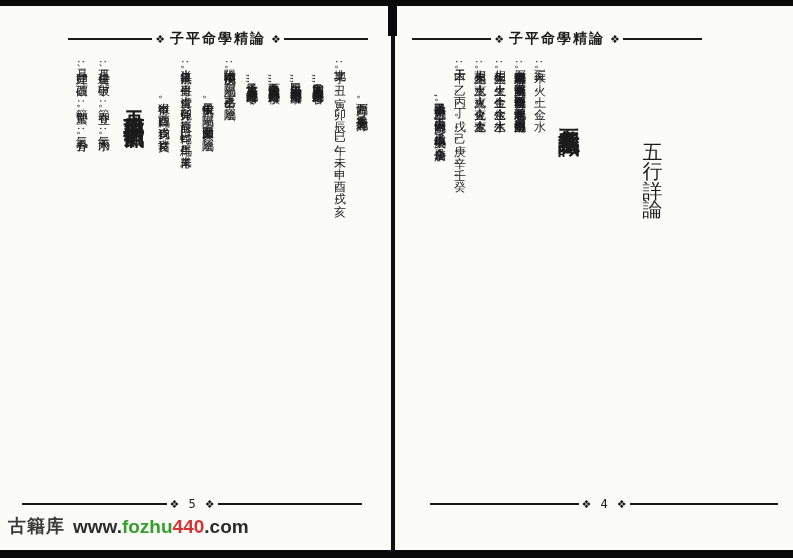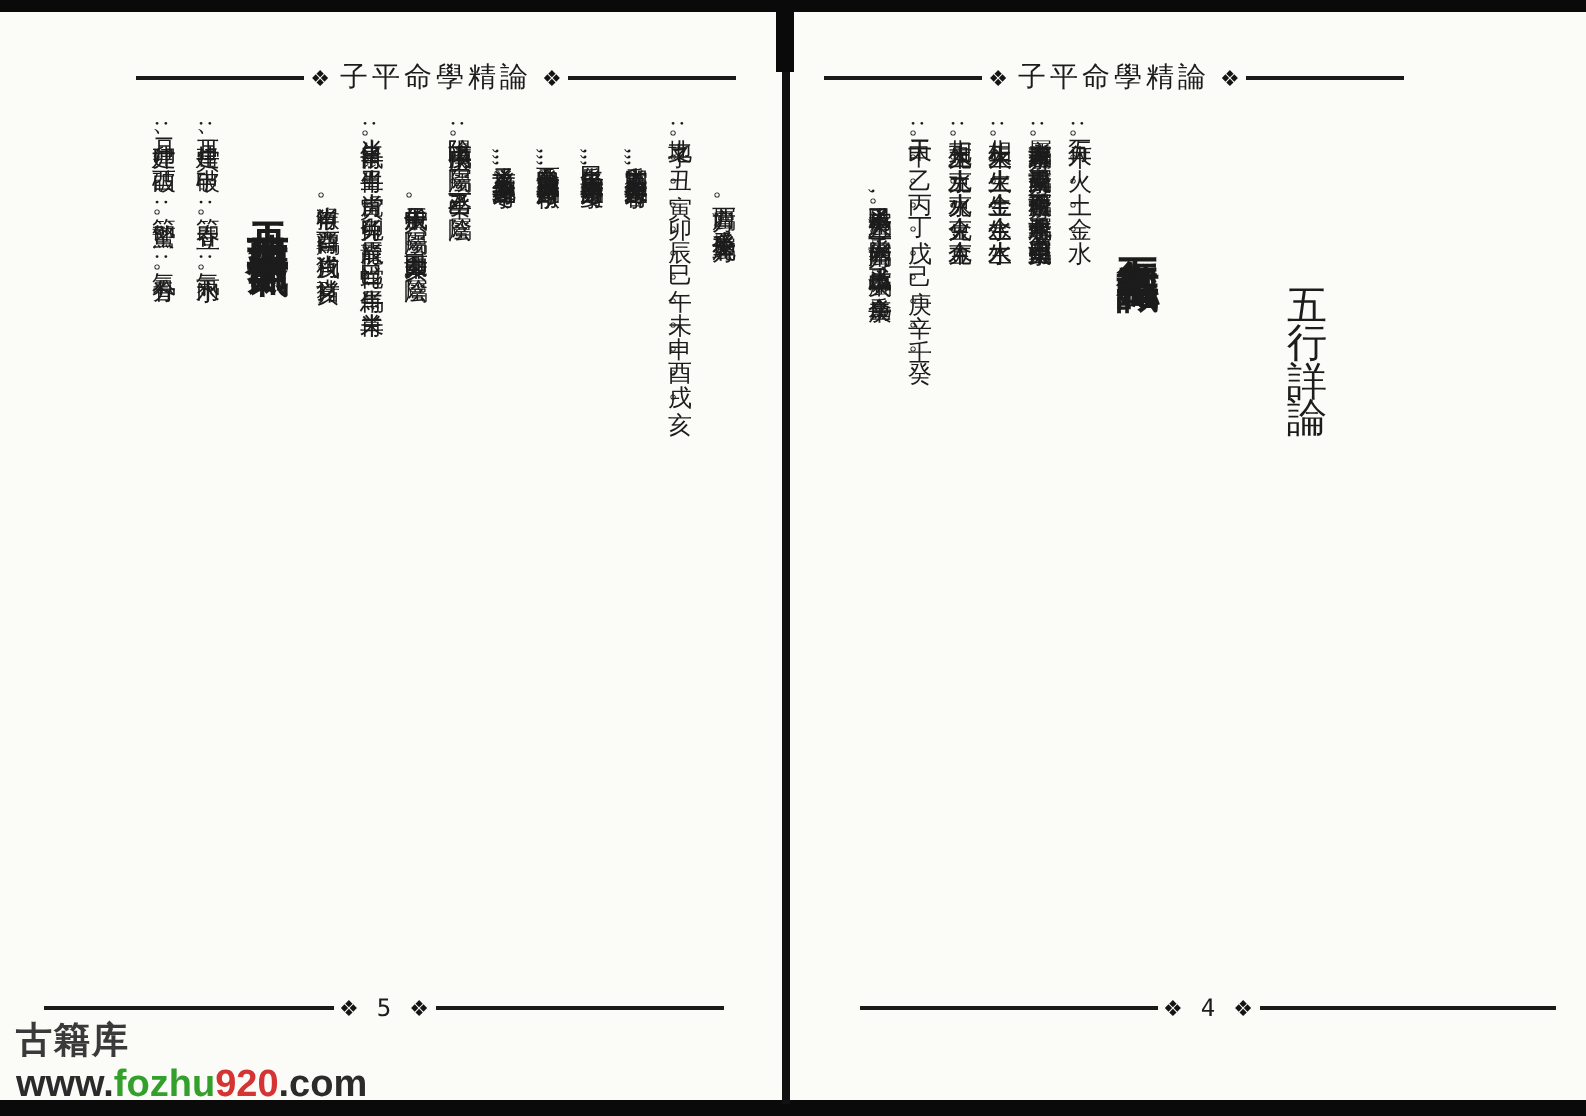--- a/index.html
+++ b/index.html
@@ -10,21 +10,21 @@
     color:#1c1c1c;
   }
   .topbar{position:absolute;top:0;left:0;width:793px;height:6px;background:#0a0a0a;}
   .bottombar{position:absolute;bottom:0;left:0;width:793px;height:8px;background:#0a0a0a;}
   .gutter{position:absolute;top:6px;left:391px;width:4px;height:546px;background:#111;}
   .gutter-blob{position:absolute;top:6px;left:388px;width:9px;height:30px;background:#0a0a0a;}
 
   
   .pg-header{position:absolute;top:30px;display:flex;align-items:center;height:18px;}
   .pg-header .rule{flex:1;height:0;border-top:2px solid #1a1a1a;}
-  .pg-header .htxt{font-size:14px;letter-spacing:2px;white-space:nowrap;padding:0 2px;font-weight:normal;}
+  .pg-header .htxt{font-size:14px;letter-spacing:2px;white-space:nowrap;padding:0 2px;font-weight:bold;}
   .orn{font-size:11px;padding:0 3px;color:#141414;}
 
   
   .pg-footer{position:absolute;top:496px;display:flex;align-items:center;height:16px;}
   .pg-footer .rule{flex:1;height:0;border-top:2px solid #1a1a1a;}
   .pg-footer .num{font-size:12px;padding:0 6px;font-family:"DejaVu Sans Mono",monospace;}
 
   
   .vflow{
     position:absolute;top:60px;height:436px;
@@ -49,22 +49,22 @@
     font-size:21px;font-weight:bold;letter-spacing:1px;white-space:nowrap;
   }
   .section-heading-left{
     writing-mode:vertical-rl;
     font-size:21px;font-weight:bold;letter-spacing:2px;
     padding-top:34px;margin-left:8px;margin-right:8px;white-space:nowrap;
   }
 
   
   .watermark{
-    position:absolute;left:8px;bottom:4px;display:flex;align-items:flex-start;
-    font-family:"Liberation Sans","DejaVu Sans",sans-serif;font-weight:bold;flex-direction:column;
+    position:absolute;left:8px;bottom:20px;display:flex;align-items:flex-end;
+    font-family:"Liberation Sans","DejaVu Sans",sans-serif;font-weight:bold;
   }
   .wm-site{font-size:18px;color:#3a3a3a;letter-spacing:1px;margin-right:8px;}
   .wm-url{font-size:19px;color:#2b2b2b;}
   .wm-green{color:#33a02c;margin-top:11px;}
   .wm-red{color:#d43434;}
 </style>
 </head>
 <body>
 
 <div class="topbar"></div>
@@ -136,14 +136,14 @@
     <div class="rule"></div>
     <span class="orn">❖</span>
     <span class="num">5</span>
     <span class="orn">❖</span>
     <div class="rule"></div>
   </div>
 </div>
 
 <div class="watermark">
   <span class="wm-site">古籍库</span>
-  <span class="wm-url"><span>www.</span><span class="wm-green">fozhu</span><span class="wm-red">920</span><span>.com</span></span>
+  <span class="wm-url"><span>www.</span><span class="wm-green">fozhu</span><span class="wm-red">440</span><span>.com</span></span>
 </div>
 
 </body></html>

